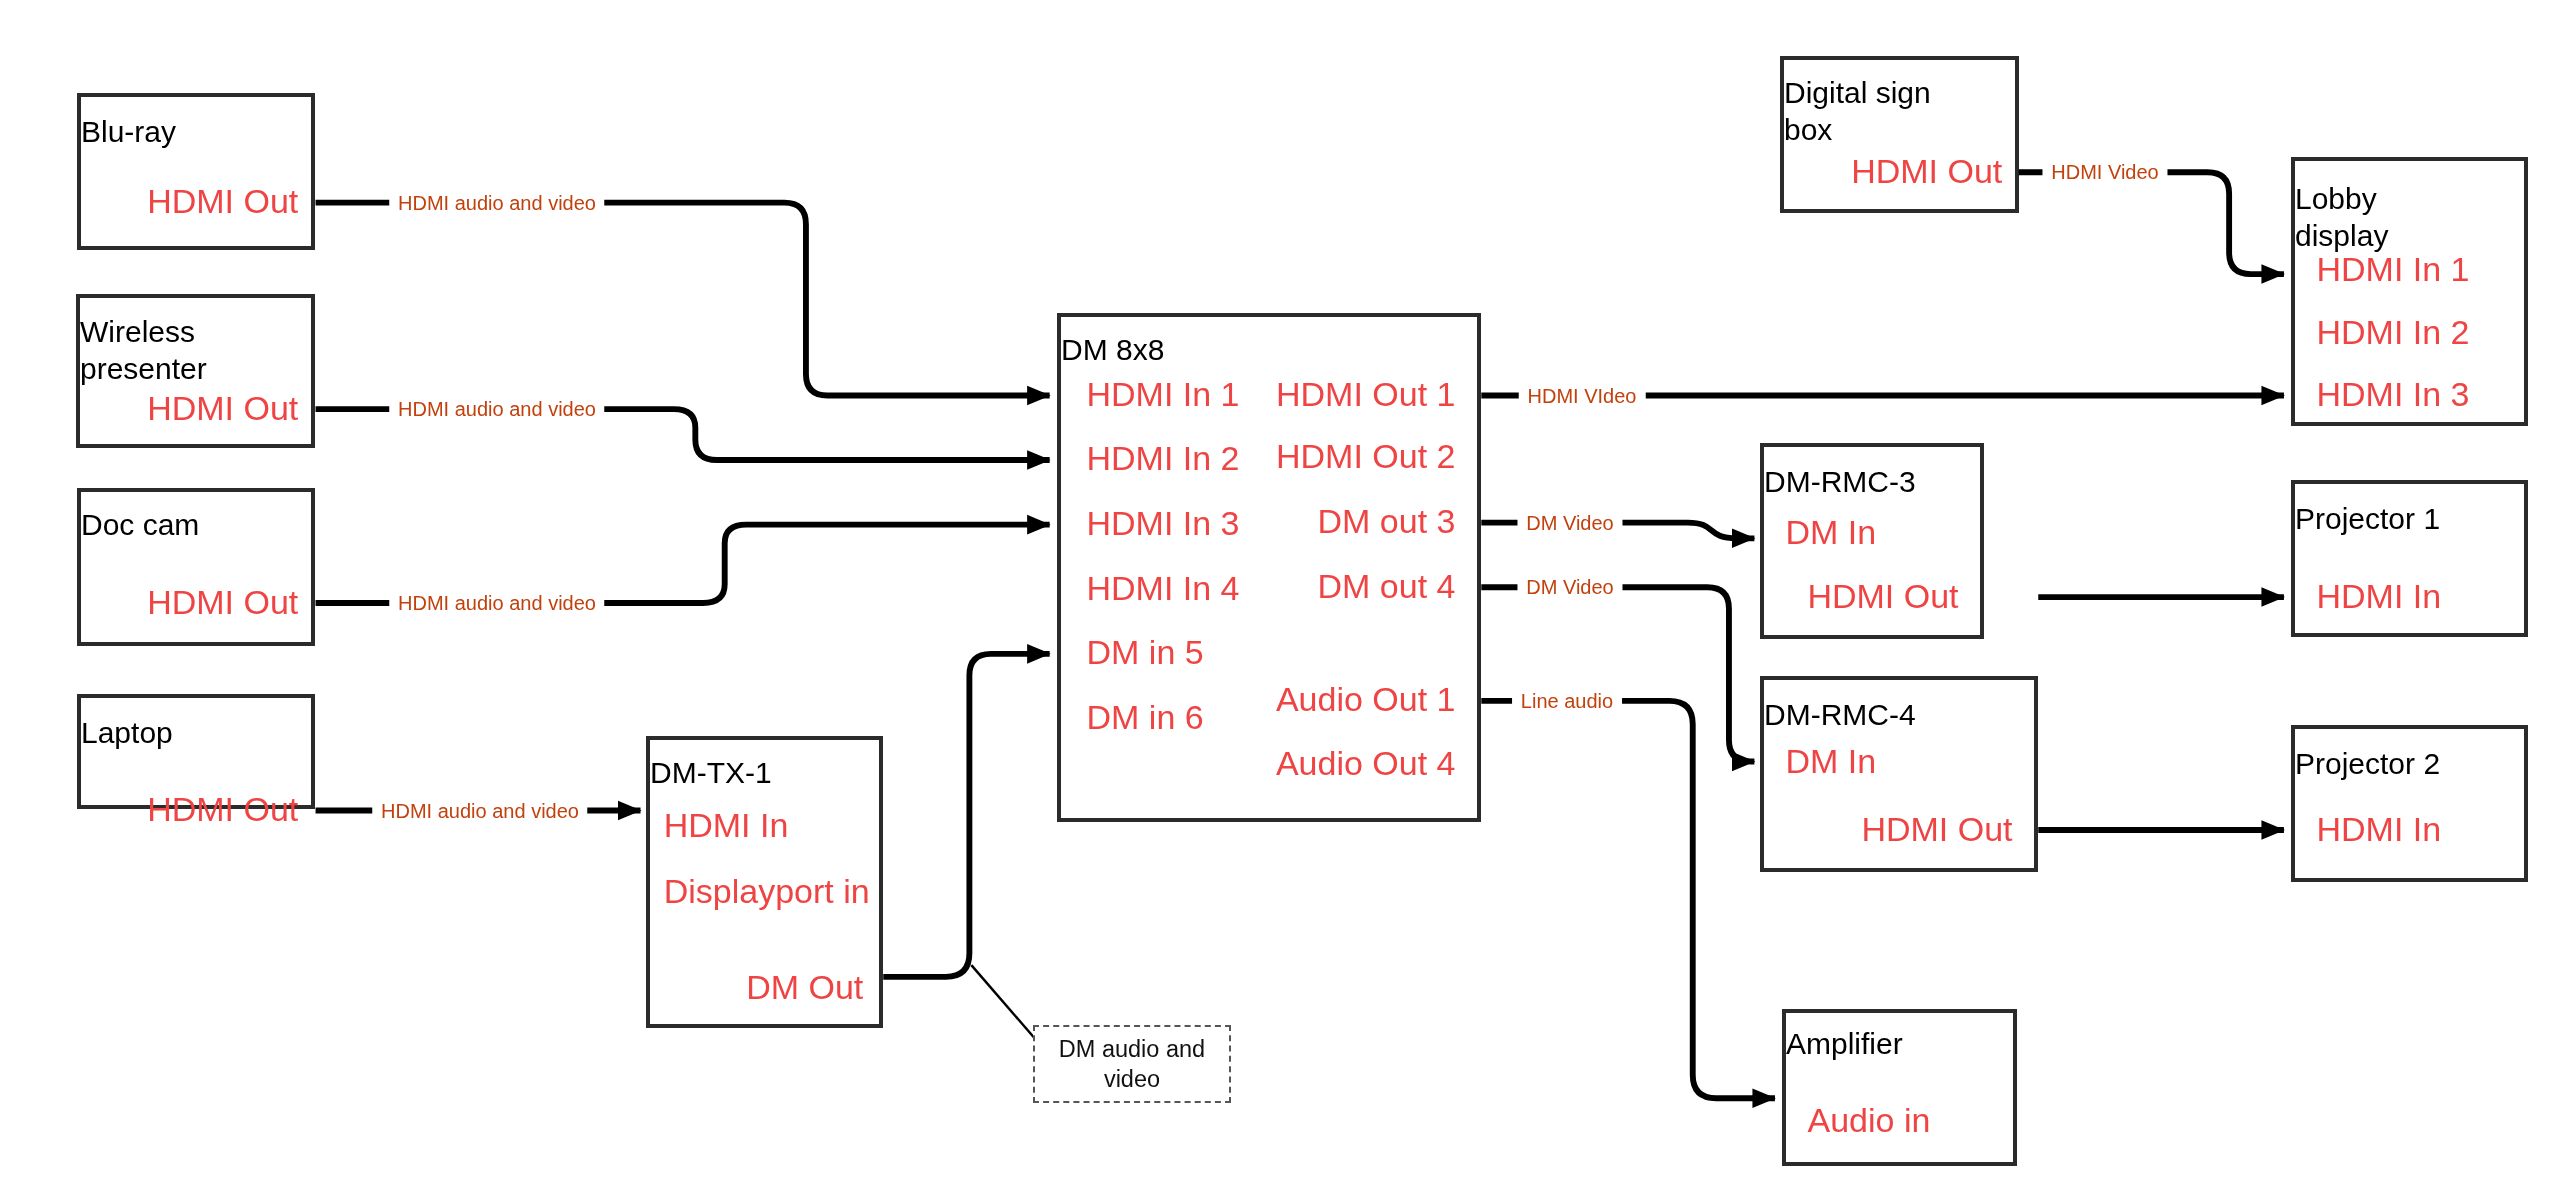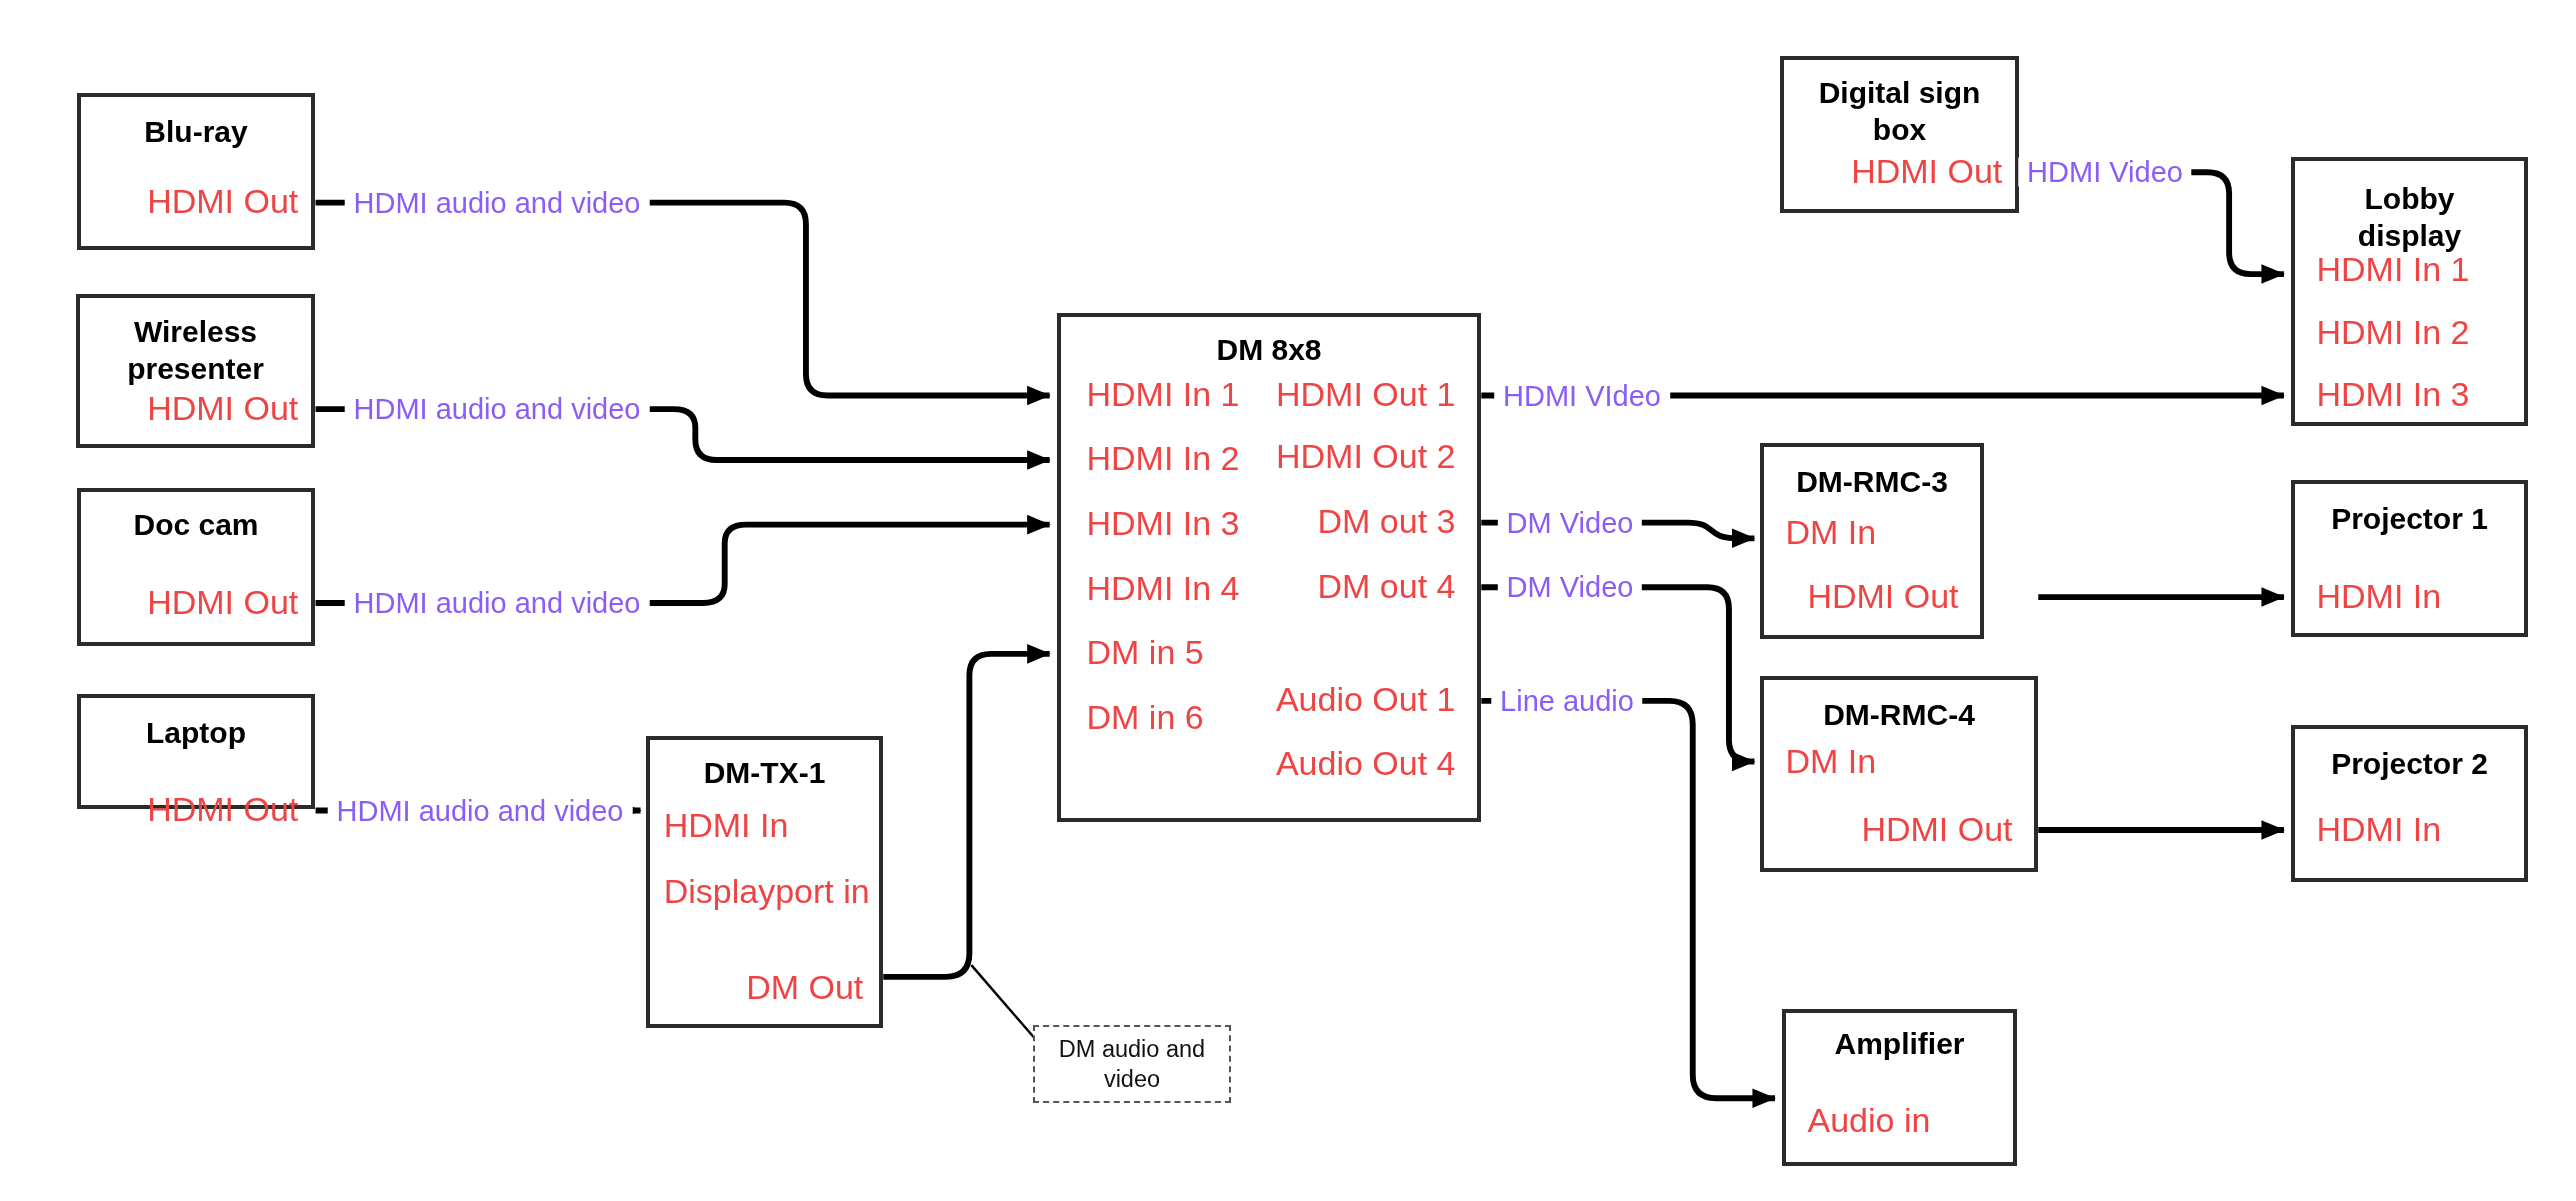--- a/index.html
+++ b/index.html
@@ -2,34 +2,34 @@
 <html><head>
 <meta charset="utf-8">
 <style>
   html,body{margin:0;padding:0;background:#fff;}
   #canvas{
     position:relative;width:2576px;height:1201px;background:#fff;overflow:hidden;
     font-family:"Liberation Sans", sans-serif;color:#000;
   }
   .node{position:absolute;background:#fff;border:4.9px solid #2b2b2b;box-sizing:border-box;}
   .title{
-    position:absolute;left:0;right:0;text-align:center;font-weight:bold;
+    position:absolute;left:0;right:0;text-align:left;font-weight:normal;
     font-size:30px;line-height:37px;white-space:pre-line;color:#000;
   }
   .port{
     position:absolute;height:31px;line-height:31px;font-size:34px;color:#ef4444;
     white-space:nowrap;
   }
   .p-l{left:17.6px;text-align:left;}
   .p-r{right:12.7px;text-align:right;}
   .dm8 .p-l{left:25.5px;} .dm8 .p-r{right:21.5px;}
   .wide .p-l{left:21.5px;} .wide .p-r{right:21.5px;}
   .elabel{
     position:absolute;transform:translate(-50%,-50%);background:#fff;
-    padding:0 8.8px;font-size:29px;line-height:29px;white-space:nowrap;color:#8b5cf6;z-index:30;
+    padding:0 8.8px;font-size:20px;line-height:29px;white-space:nowrap;color:#c2410c;z-index:30;
   }
   #edges-svg{position:absolute;left:0;top:0;z-index:20;}
   .note{
     position:absolute;left:1033px;top:1025px;width:198px;height:78px;
     border:2px dashed #555;box-sizing:border-box;background:#fff;
     display:flex;align-items:center;justify-content:center;text-align:center;
     font-size:23.5px;line-height:30px;white-space:pre-line;color:#111;z-index:25;
   }
   
   #bluray  {left:77px;  top:93px;  width:238px; height:157px;}

